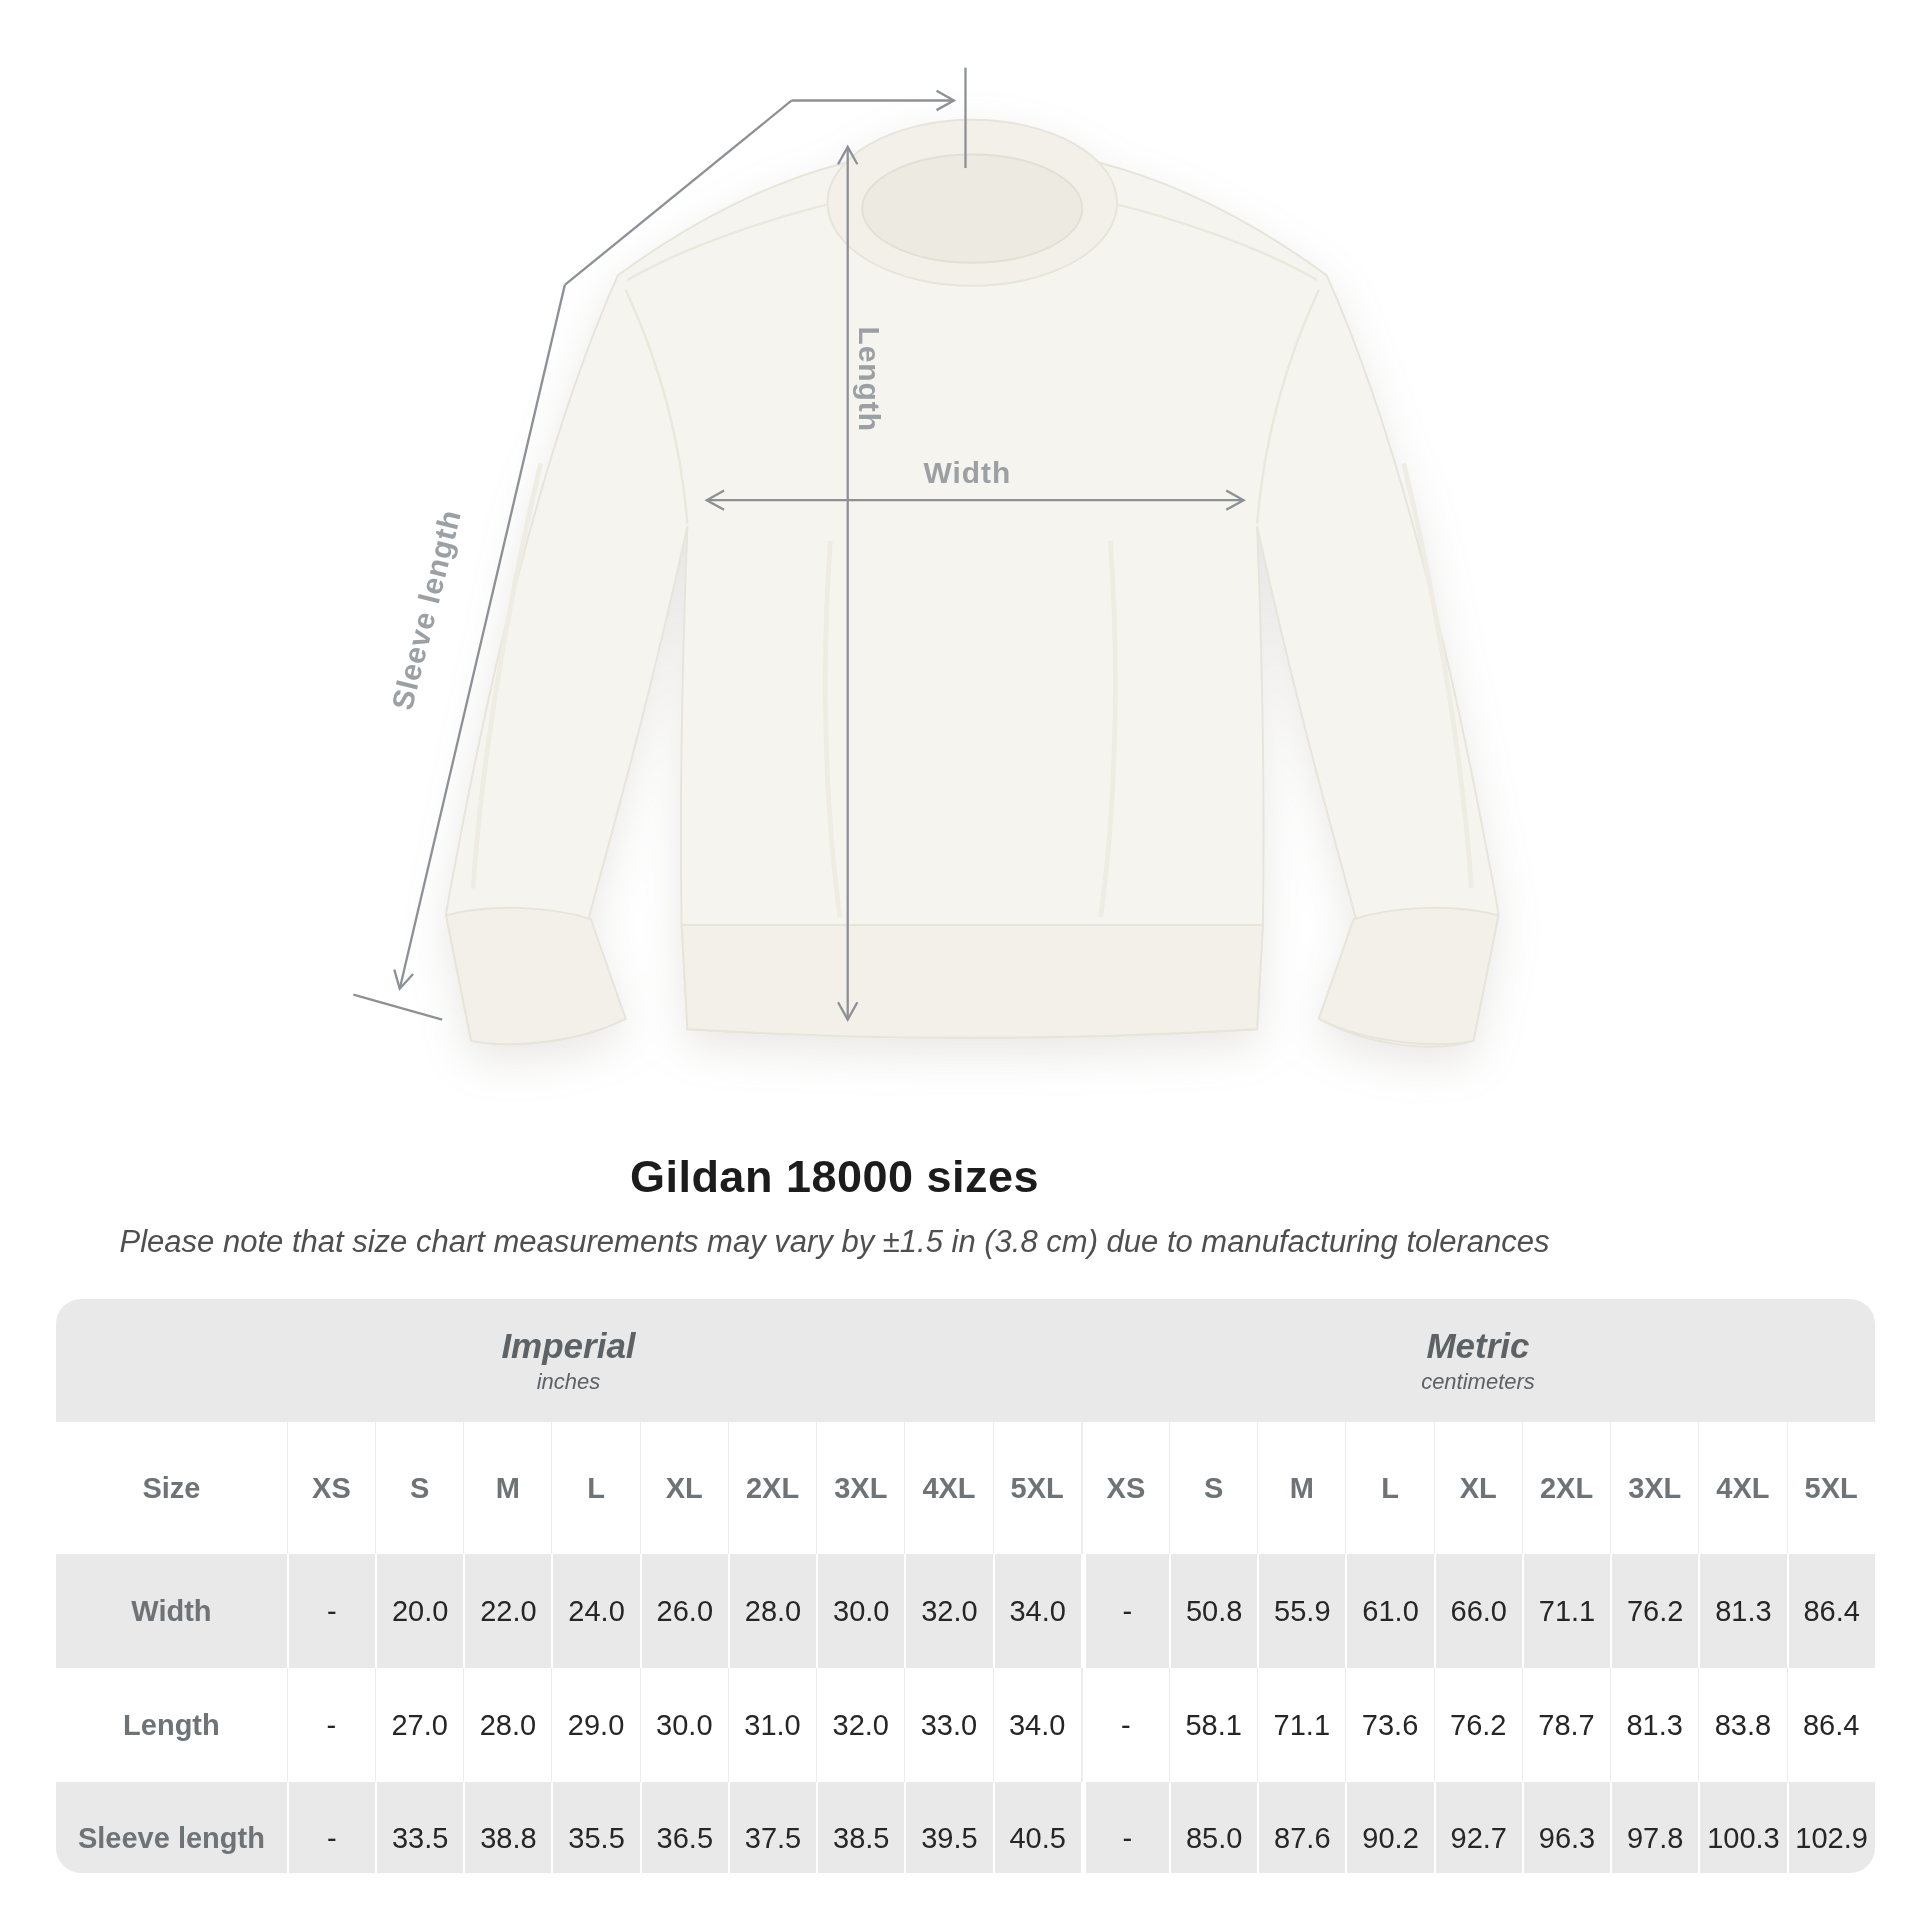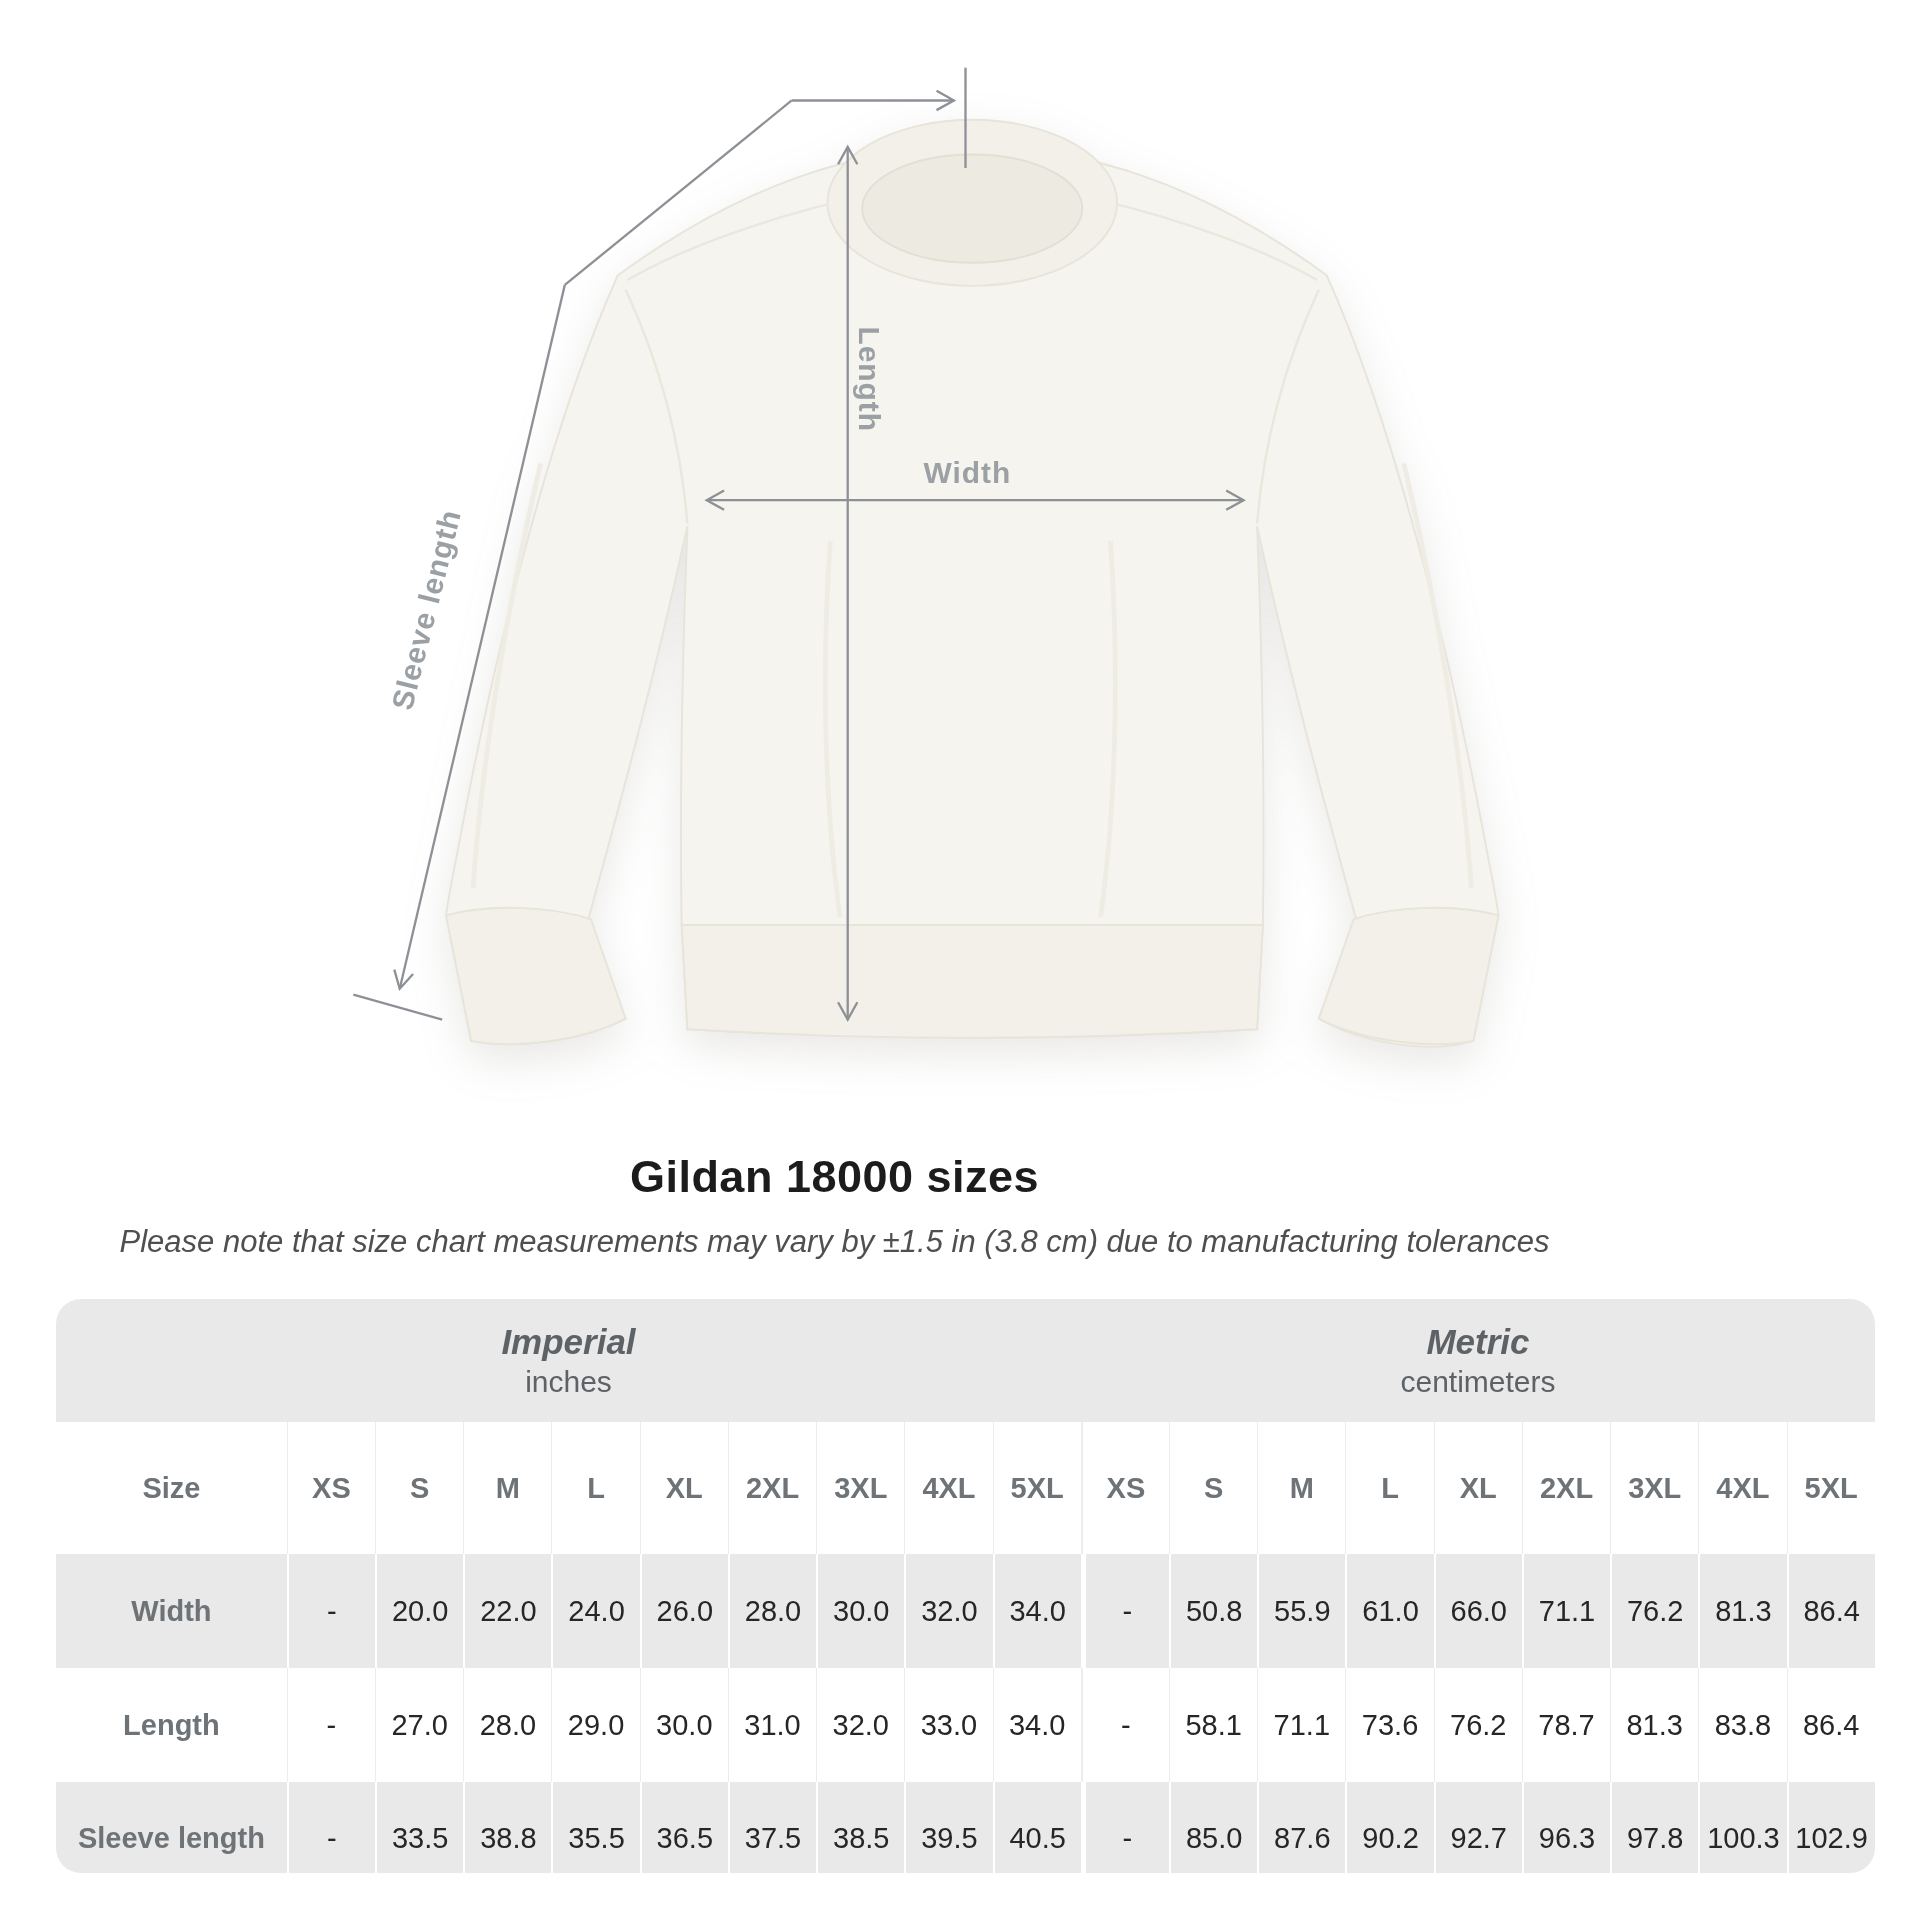--- a/index.html
+++ b/index.html
@@ -28,21 +28,21 @@
   .chart-note{margin-top:21px;font-size:31px;font-style:italic;color:#4f4f4f;}
 
   
   .table-card{position:absolute;left:56px;top:1299px;width:1819px;height:574px;
               border-radius:25px;overflow:hidden;background:#ffffff;}
   .band{display:flex;height:123px;background:var(--band-bg);}
   .band-half{display:flex;flex-direction:column;align-items:center;justify-content:center;gap:3px;}
   .band-half.left{width:56.35%;}
   .band-half.right{width:43.65%;}
   .band-title{font-size:35px;font-weight:bold;font-style:italic;color:var(--band-text);}
-  .band-unit{font-size:30px;color:var(--band-text);}
+  .band-unit{font-size:22px;font-style:italic;color:var(--band-text);}
 
   .trow{display:flex;width:100%;}
   .trow.sizes{height:132px;background:#ffffff;}
   .trow.gray{height:114px;background:var(--row-alt);}
   .trow.white{height:114px;background:#ffffff;}
   .trow.last{height:112px;}
 
   .cell{width:4.8506%;display:flex;align-items:center;justify-content:center;
         font-size:29px;color:var(--value-text);}
   .cell.lab{width:12.69%;font-weight:bold;color:var(--label-text);}

